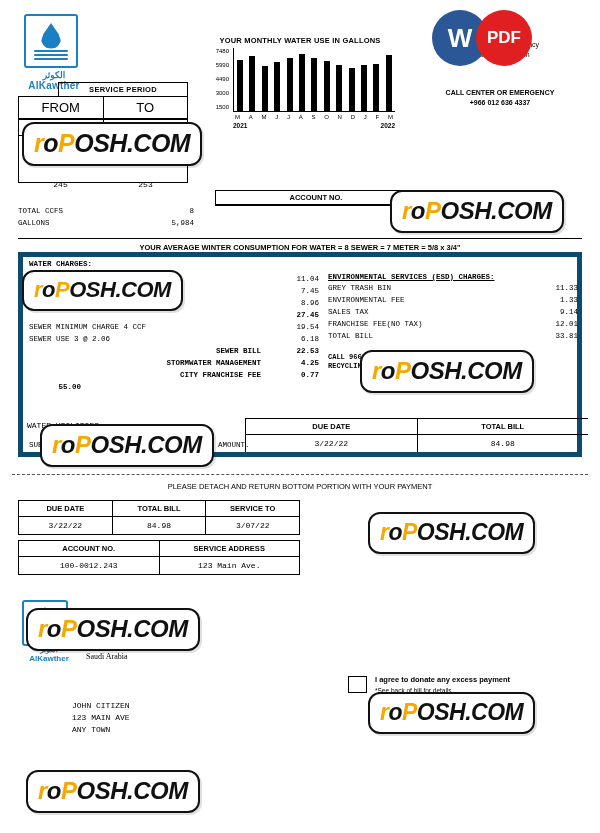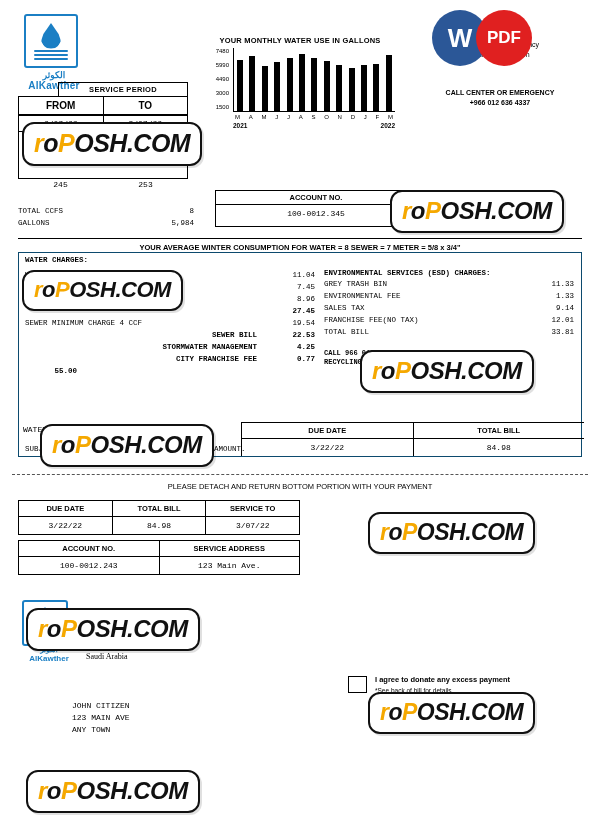--- a/index.html
+++ b/index.html
@@ -117,21 +117,21 @@
 
   
   .sp-table { left: 18px; top: 82px; width: 170px; }
   .sp-title {
     border: 1px solid #000; border-bottom: none;
     text-align: center; font-size: 7.5px; font-weight: bold;
     padding: 2px 0; letter-spacing: 0.3px; margin-left: 40px;
   }
   .sp-row { display: flex; border: 1px solid #000; }
   .sp-row > div {
-    flex: 1; text-align: center; font-size: 10px; padding: 3px 0; font-weight: bold;
+    flex: 1; text-align: center; font-size: 13px; padding: 3px 0; font-weight: normal;
   }
   .sp-row > div + div { border-left: 1px solid #000; }
   .sp-row.vals > div { font-family: "Liberation Mono", monospace; font-weight: normal; font-size: 8px; }
   .sp-blank { border: 1px solid #000; border-top: none; height: 46px; }
 
   
   .readings {
     left: 18px; top: 180px; width: 170px;
     font-family: "Liberation Mono", monospace; font-size: 8px;
     display: flex; justify-content: space-around;
@@ -150,29 +150,29 @@
   .acct-val { text-align: center; font-family: "Liberation Mono", monospace; font-size: 8px; padding: 4px 0 8px; }
 
   
   .avg-line {
     left: 18px; top: 238px; width: 564px;
     text-align: center; font-size: 7.5px; font-weight: bold;
     border-top: 1px solid #000; padding-top: 4px;
   }
 
   
-  .charges-box { left: 18px; top: 252px; width: 564px; height: 205px; border: 1px solid #0c4a6e; box-sizing: border-box; }
+  .charges-box { left: 18px; top: 252px; width: 564px; height: 205px; border: 5px solid #0c4a6e; box-sizing: border-box; }
   .wc-title { position: absolute; left: 6px; top: 3px; font-size: 7.5px; font-weight: bold; font-family: "Liberation Mono", monospace; }
   .left-charges { position: absolute; left: 6px; top: 16px; width: 290px; font-family: "Liberation Mono", monospace; font-size: 7.5px; }
   .lc-row { display: flex; line-height: 12px; }
   .lc-lbl { flex: 1; }
   .lc-val { width: 52px; text-align: right; }
   .lc-row.bold { font-weight: bold; }
   .right-charges { position: absolute; left: 305px; top: 16px; width: 250px; font-family: "Liberation Mono", monospace; font-size: 7.5px; }
-  .rc-title { font-weight: bold; margin-bottom: 1px; }
+  .rc-title { font-weight: bold; margin-bottom: 1px; text-decoration: underline; }
   .rc-row { display: flex; line-height: 12px; }
   .rc-lbl { flex: 1; }
   .rc-val { width: 44px; text-align: right; }
   .call-note { position: absolute; left: 305px; top: 96px; width: 255px; font-family: "Liberation Mono", monospace; font-size: 7px; line-height: 9px; font-weight: bold; }
 
   
   .due-box { position: absolute; left: 222px; bottom: 0px; width: 342px; border-left: 1px solid #000; }
   .due-hd { display: flex; border-top: 1px solid #000; }
   .due-hd > div { flex: 1; text-align: center; font-size: 7.5px; font-weight: bold; padding: 3px 0; }
   .due-hd > div + div { border-left: 1px solid #000; }
@@ -341,21 +341,20 @@
       <div class="val">8</div>
     </div>
     <div class="row">
       <div class="lbl">GALLONS</div>
       <div class="val">5,984</div>
     </div>
   </div>
 
   <div class="abs acct-box">
     <div class="acct-hd">ACCOUNT NO.</div>
-    <div class="acct-val">100-0012.345</div>
   </div>
 
   <div class="abs avg-line">YOUR AVERAGE WINTER CONSUMPTION FOR WATER = 8  SEWER = 7  METER = 5/8 x 3/4"</div>
 
   <div class="abs charges-box">
     <div class="wc-title">WATER CHARGES:</div>
 
     <div class="left-charges" id="left-charges">
         <div class="lc-row">
           <div class="lc-lbl">WATER SUPPLY REPLACEMENT CHARGE</div>
@@ -369,20 +368,24 @@
           <div class="lc-lbl"></div>
           <div class="lc-val">8.96</div>
         </div>
         <div class="lc-row bold">
           <div class="lc-lbl" style="text-align: right; padding-right: 6px;"></div>
           <div class="lc-val">27.45</div>
         </div>
         <div class="lc-row">
           <div class="lc-lbl">SEWER MINIMUM CHARGE 4 CCF</div>
           <div class="lc-val">19.54</div>
+        </div>
+        <div class="lc-row">
+          <div class="lc-lbl">SEWER USE 3 @ 2.06</div>
+          <div class="lc-val">6.18</div>
         </div>
         <div class="lc-row bold">
           <div class="lc-lbl" style="text-align: right; padding-right: 6px;">SEWER BILL</div>
           <div class="lc-val">22.53</div>
         </div>
         <div class="lc-row bold">
           <div class="lc-lbl" style="text-align: right; padding-right: 6px;">STORMWATER MANAGEMENT</div>
           <div class="lc-val">4.25</div>
         </div>
         <div class="lc-row bold">

